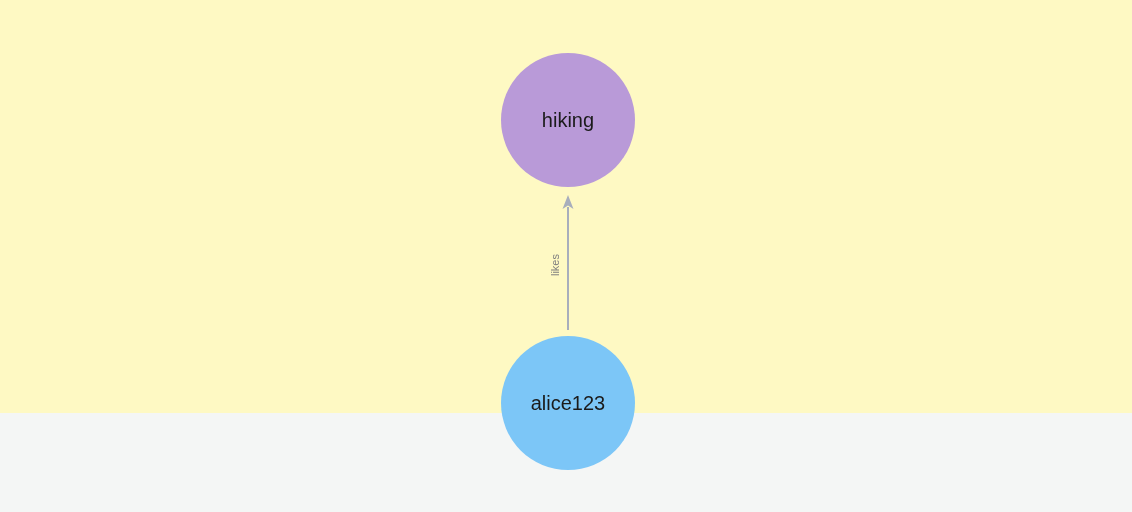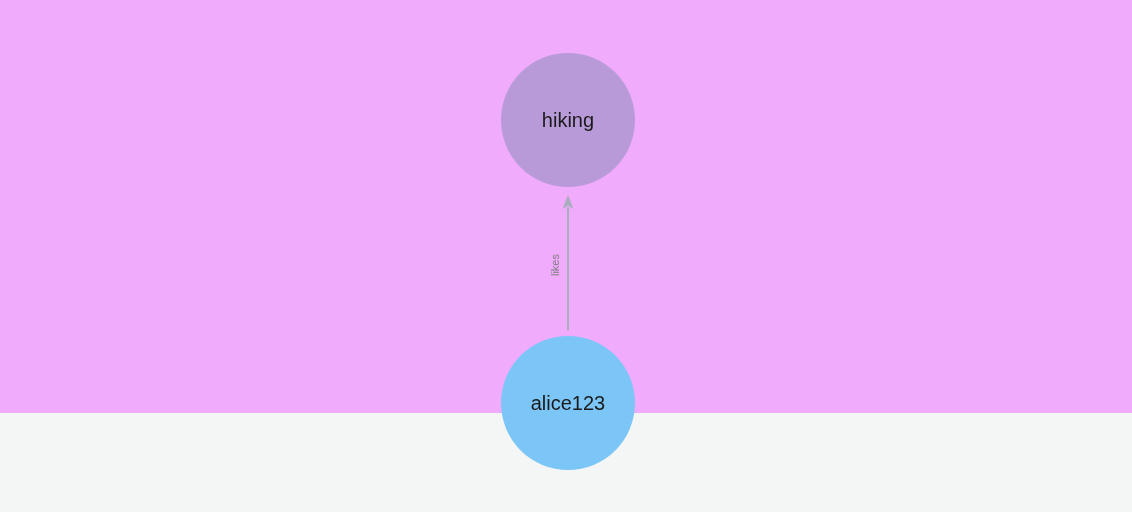--- a/index.html
+++ b/index.html
@@ -10,21 +10,21 @@
     width: 1132px;
     height: 512px;
     background: #f4f6f5;
     font-family: "Liberation Sans", sans-serif;
     overflow: hidden;
   }
   #graph-canvas {
     position: relative;
     width: 1132px;
     height: 413px;
-    background: #f0abfc;
+    background: #fef9c3;
   }
   #graph-svg {
     position: absolute;
     left: 0;
     top: 0;
     width: 1132px;
     height: 512px;
     display: block;
   }
   .node-circle {

